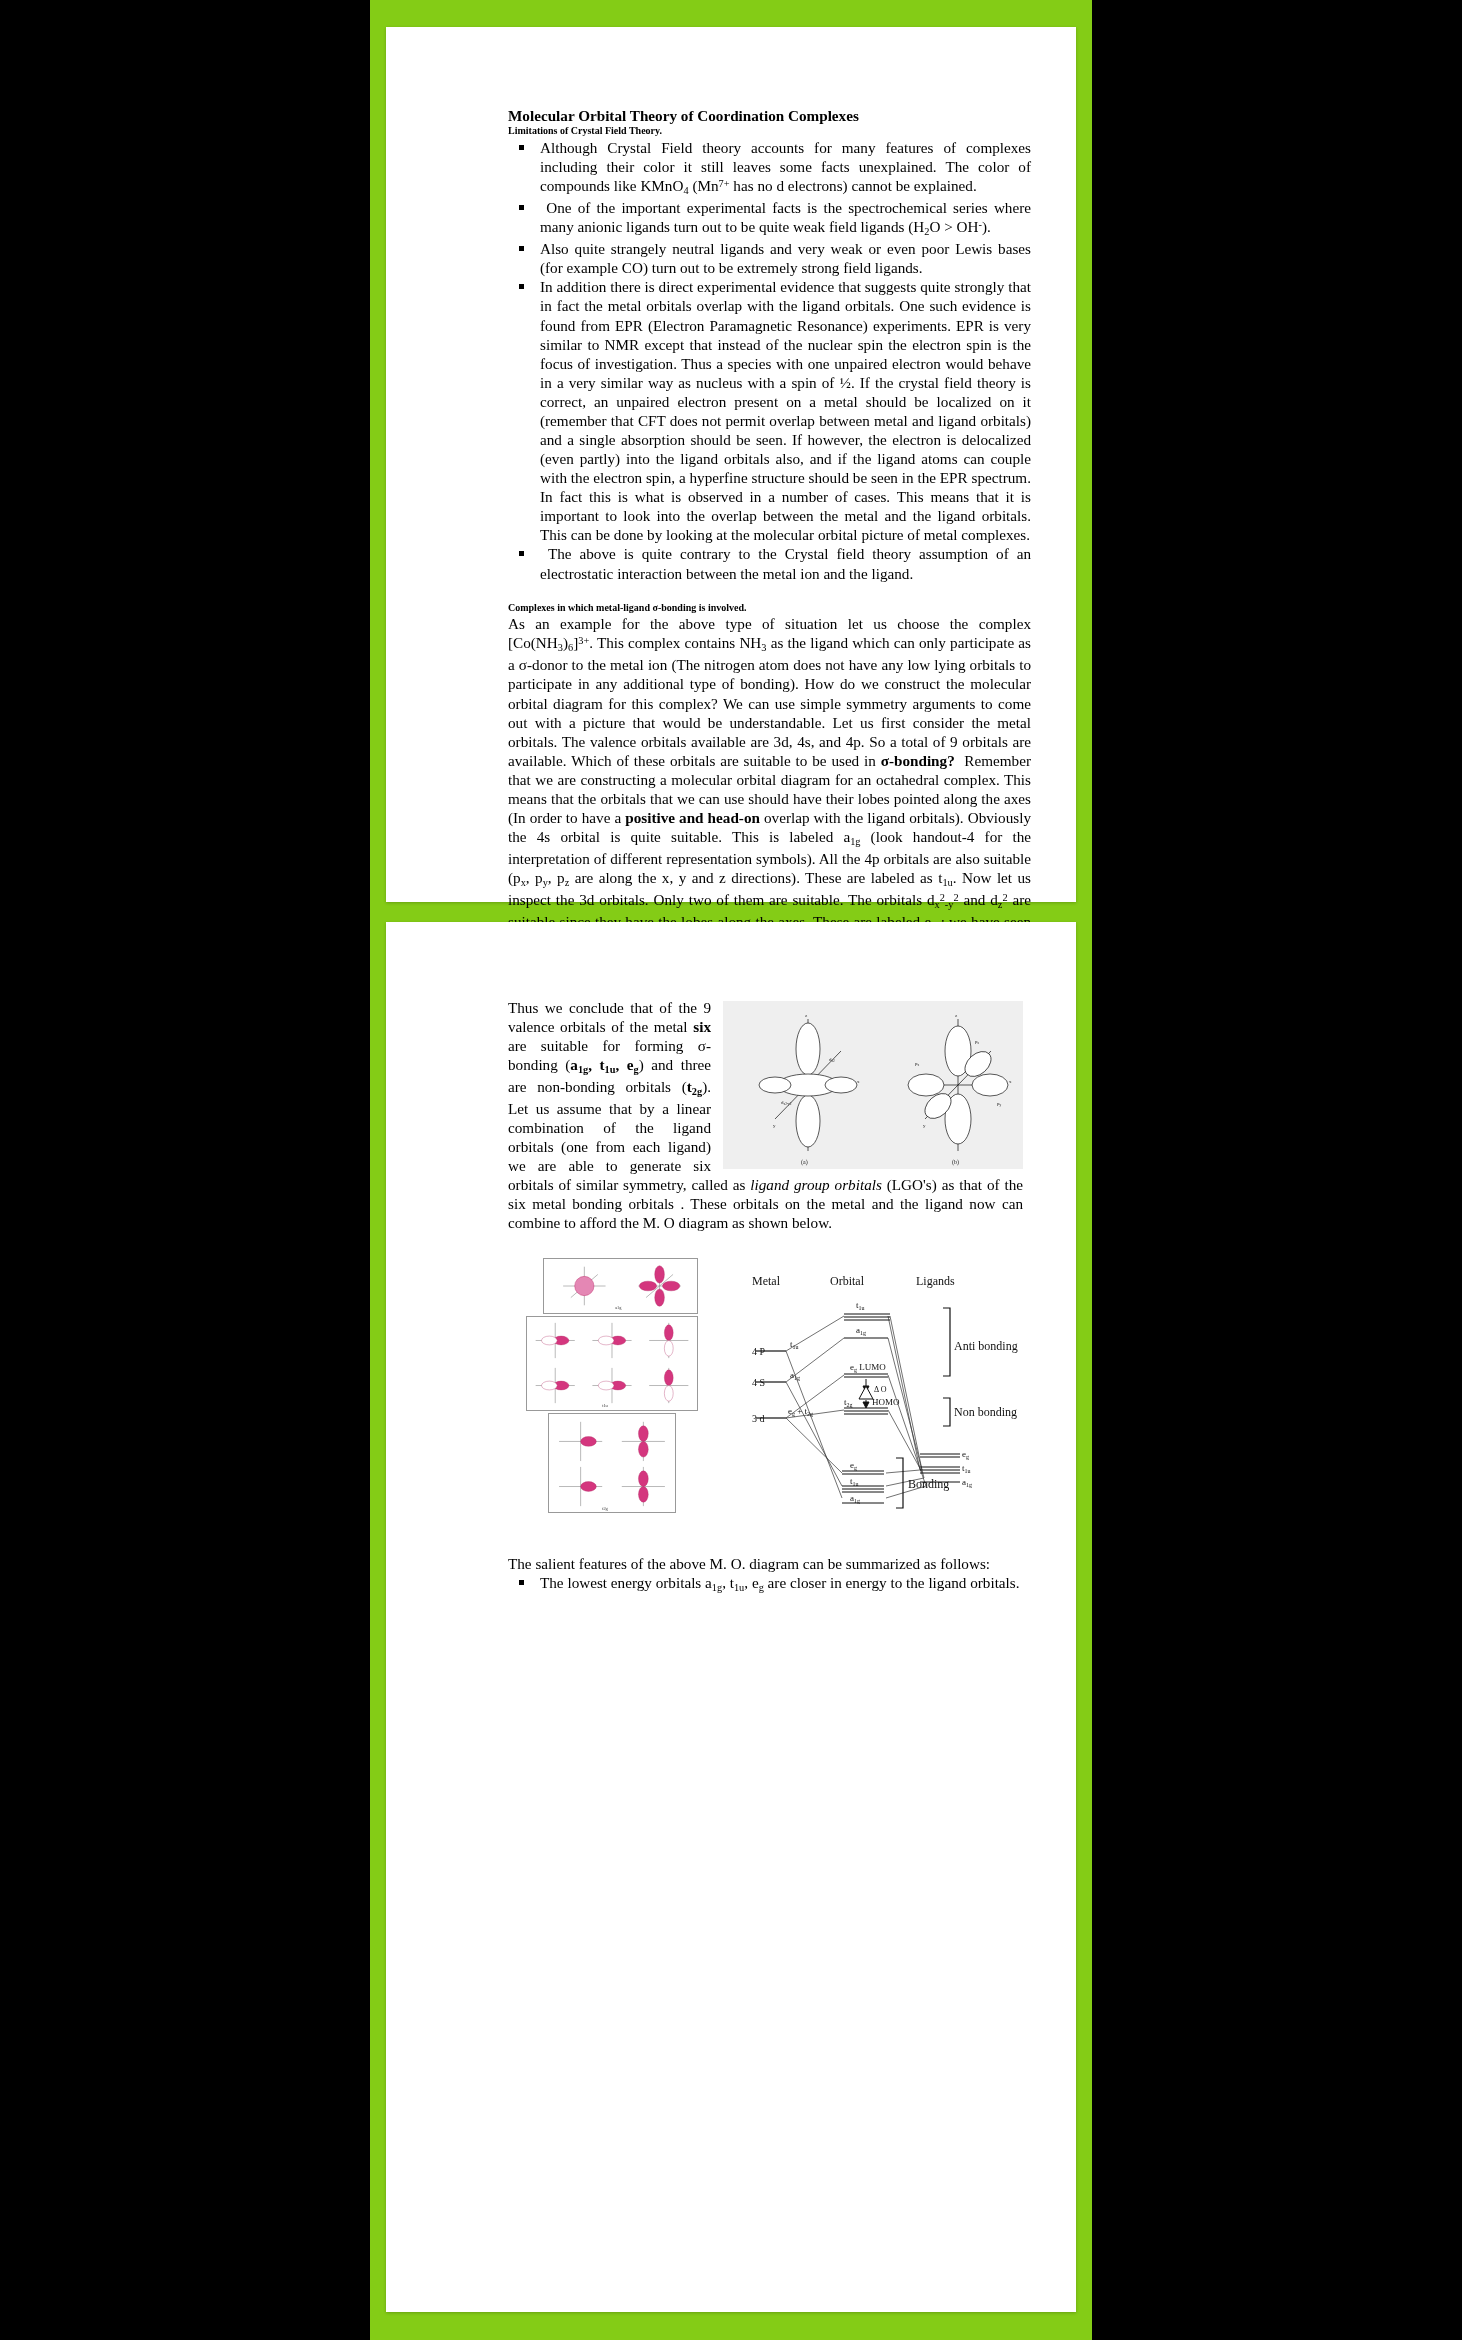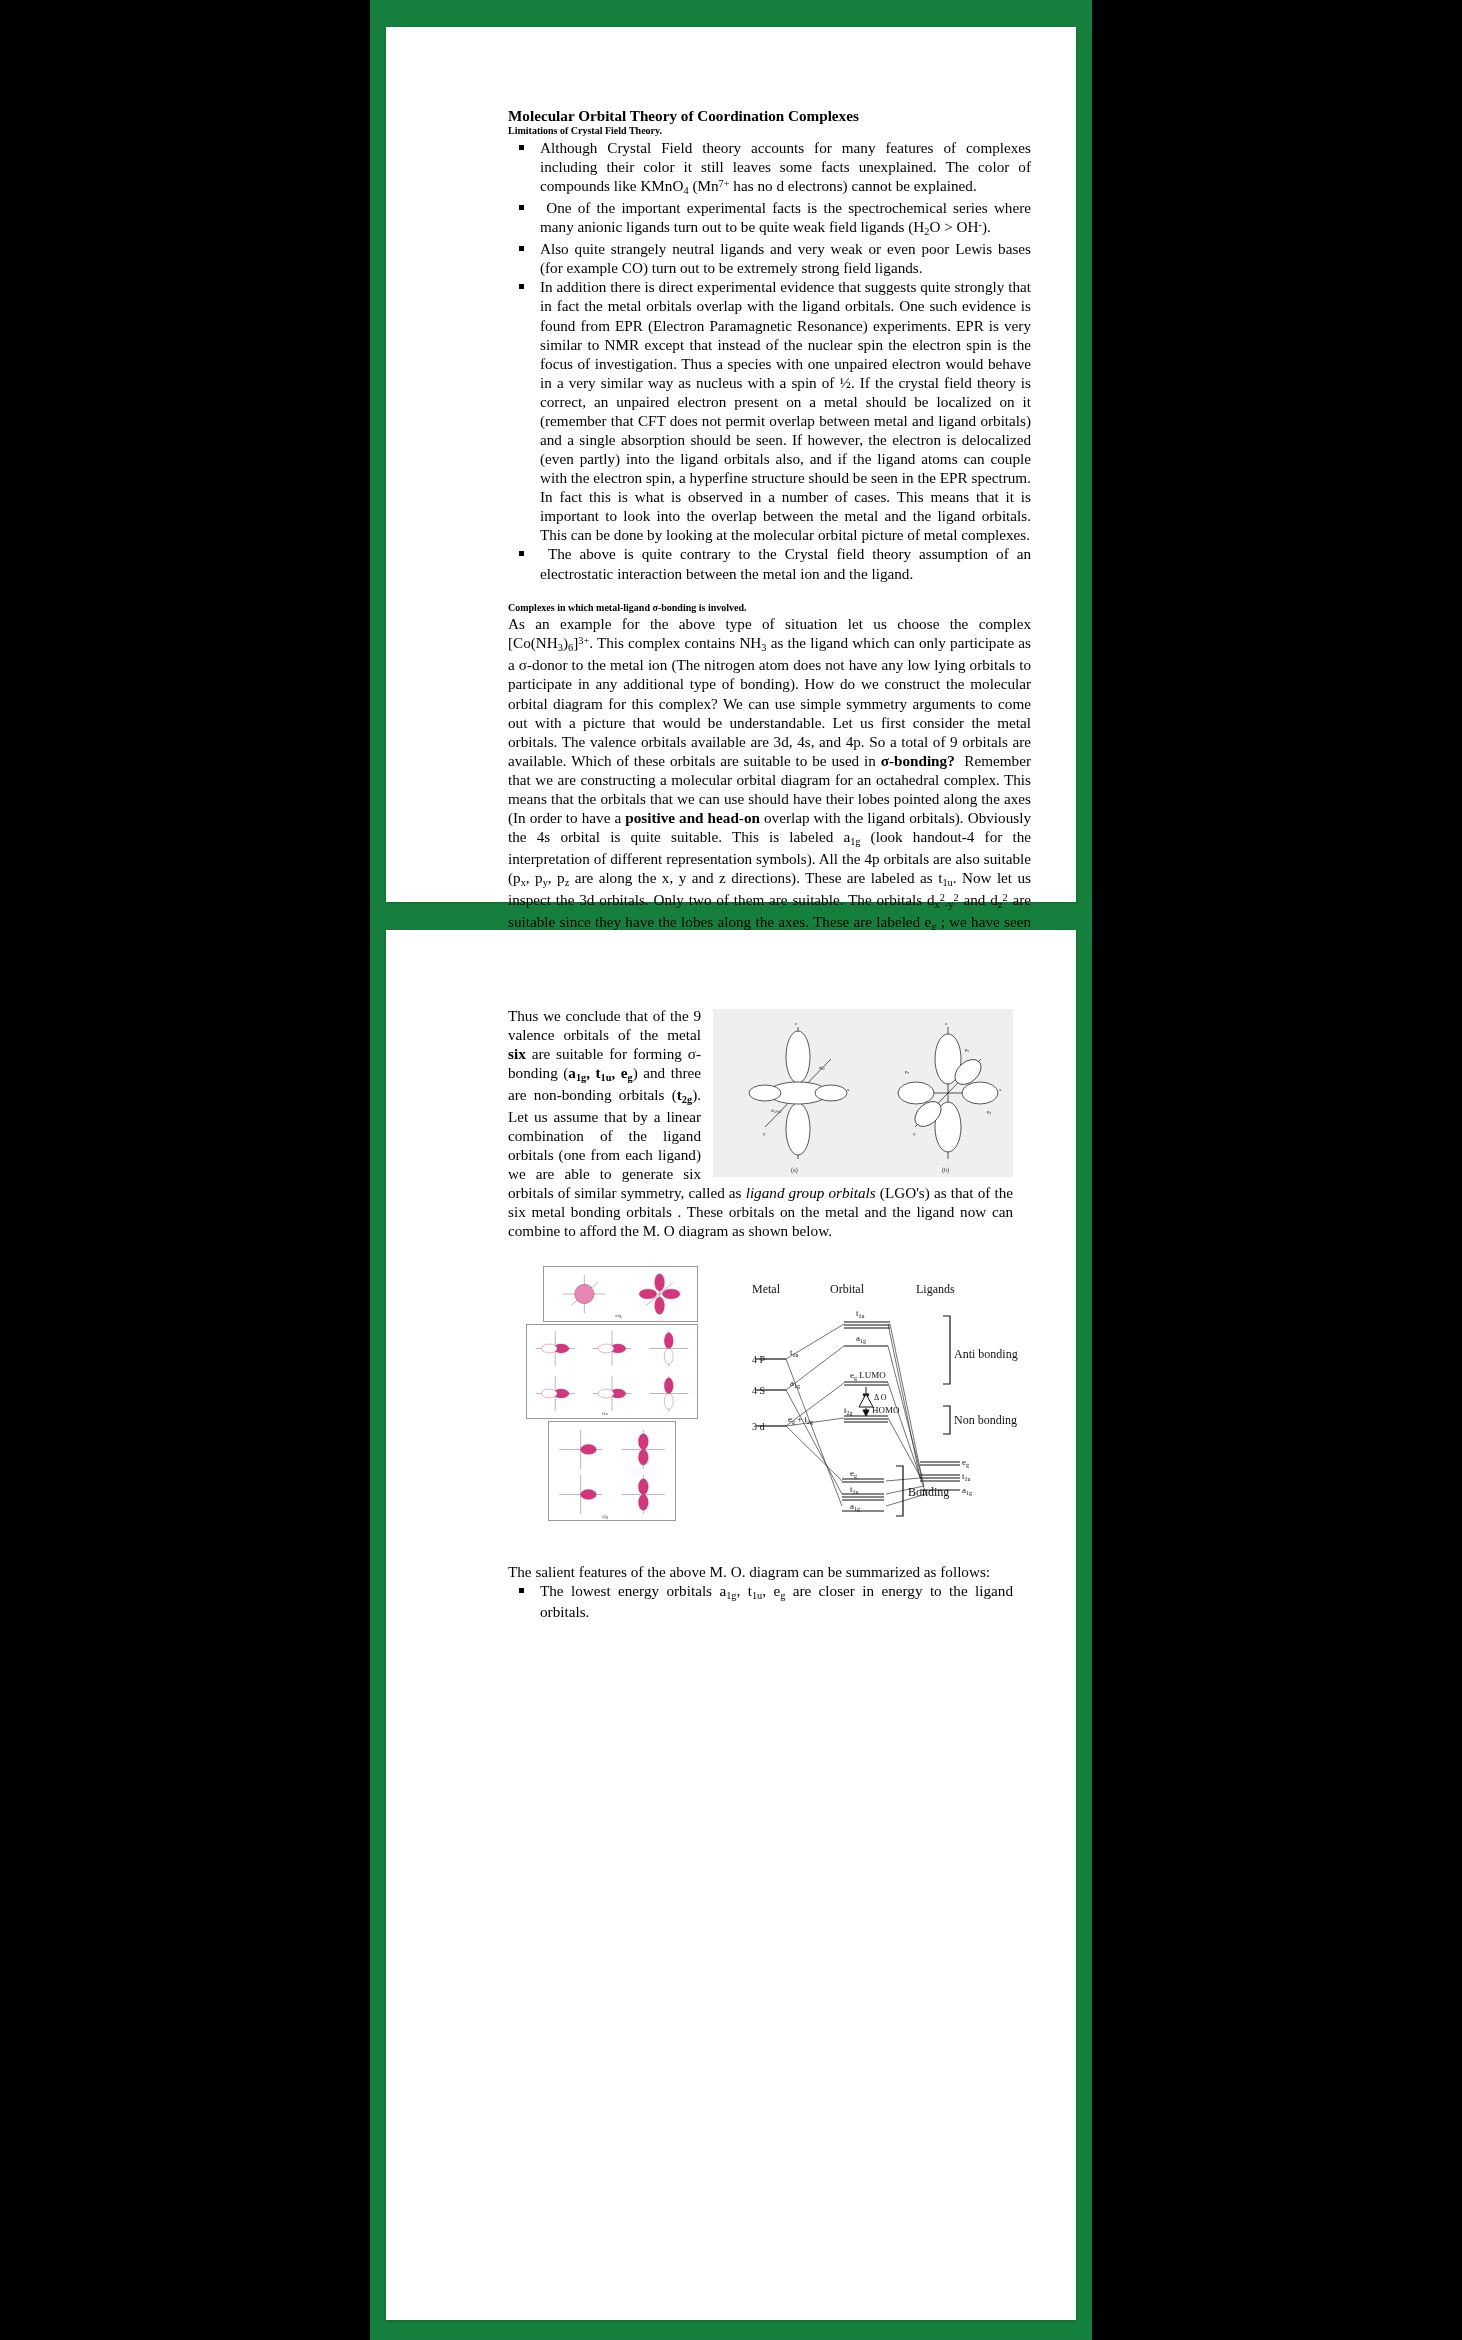--- a/index.html
+++ b/index.html
@@ -15,35 +15,35 @@
     width: 1462px;
     min-height: 2340px;
     background: #000000;
     position: relative;
     display: flex;
     flex-direction: column;
     align-items: center;
   }
   .doc-strip {
     width: 722px;
-    background: #15803d;
+    background: #84cc16;
     min-height: 2340px;
     padding: 0;
     margin: 0;
     position: relative;
   }
   .page {
     background: #ffffff;
     width: 690px;
     margin: 0 auto;
     box-shadow: 0 1px 3px rgba(0,0,0,0.22);
     position: relative;
   }
   .page.p1 { margin-top: 27px; padding: 0 0 36px 0; height: 875px; }
-  .page.p2 { margin-top: 28px; padding: 0 18px 10px 0; min-height: 1390px; }
+  .page.p2 { margin-top: 20px; padding: 0 8px 10px 0; min-height: 1390px; }
 
   .content {
     padding: 0 45px 0 122px;
     font-size: 15.2px;
     line-height: 1.255;
     color: #010101;
     text-align: justify;
   }
   .p1 .content { padding-top: 79px; }
   .p2 .content { padding-top: 0px; }

